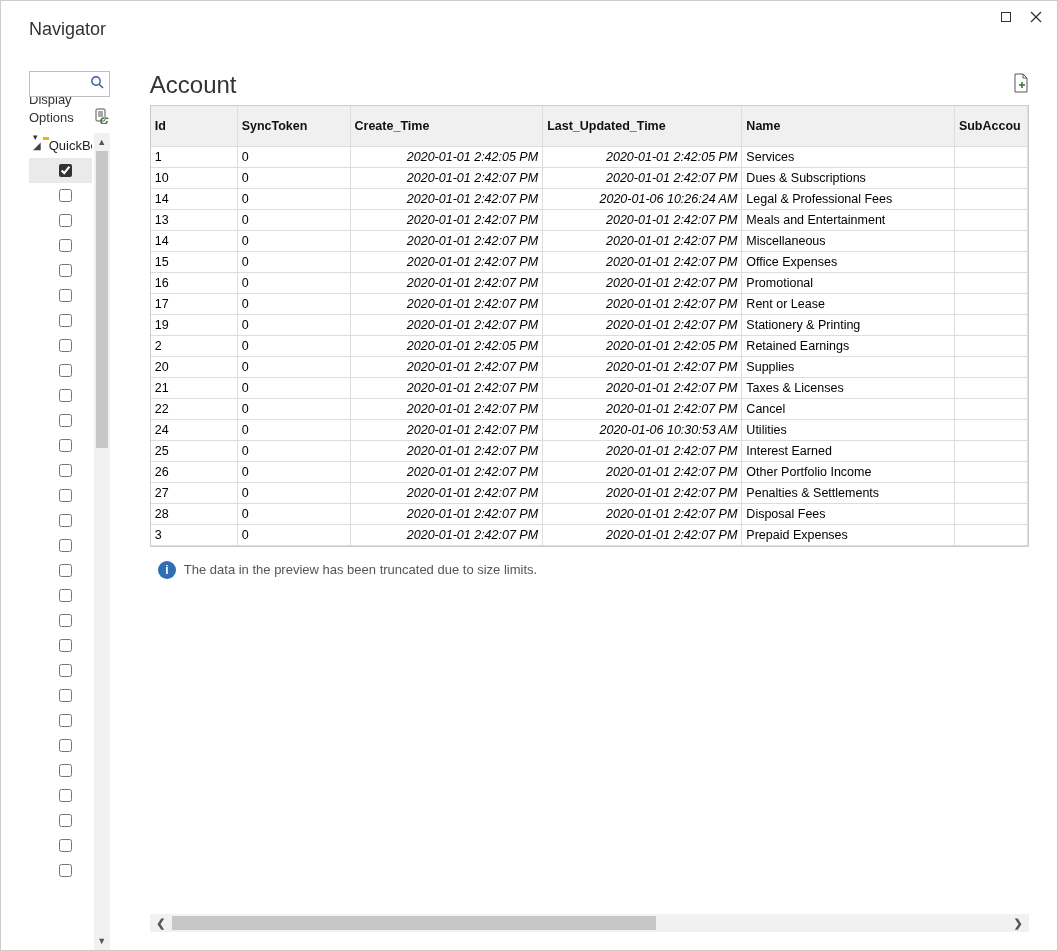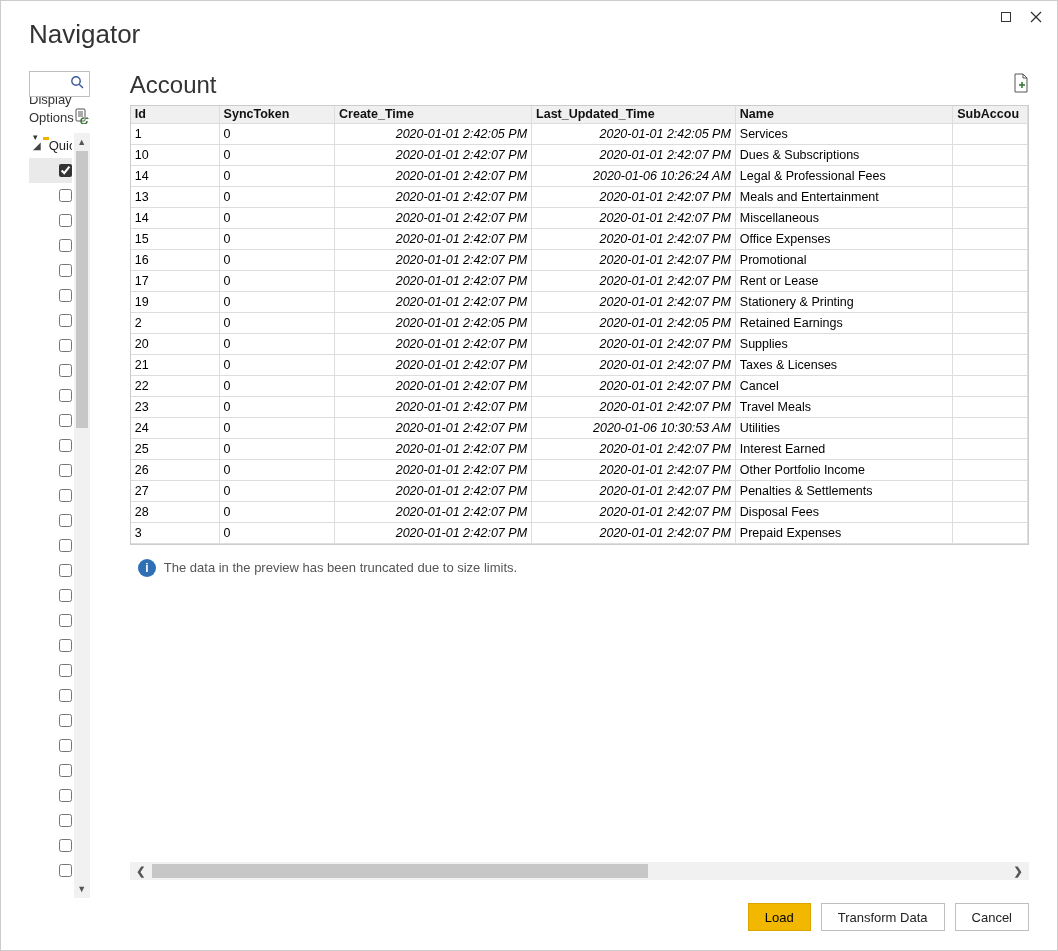--- a/index.html
+++ b/index.html
@@ -11,37 +11,37 @@
     box-shadow: 0 3px 10px rgba(0,0,0,0.25);
     background:#fff;
     display:flex; flex-direction:column;
   }
   
   .titlebar {
     height:50px; display:flex; align-items:flex-start; justify-content:space-between;
     padding: 4px 6px 0 28px;
   }
   .titlebar h1 {
-    margin:0; font-size:26px; font-weight:300; color:#333; padding-top:14px;
+    margin:0; font-size:18px; font-weight:300; color:#333; padding-top:14px;
   }
   .win-controls { display:flex; gap:0; }
   .win-btn { width:30px; height:24px; display:flex; align-items:center; justify-content:center; font-size:13px; color:#333; }
 
   
   .main { flex:1 1 auto; display:flex; overflow:hidden; padding: 20px 28px 0 28px; gap:20px; }
   .main-sep { width:1px; background:#d0d0d0; margin-top:2px; margin-bottom:18px; }
 
   
   .left { width:306px; display:flex; flex-direction:column; }
   .search-row { position:relative; margin-bottom:8px; }
   .search-row input {
     width:100%; height:26px; border:1px solid #bfbfbf; padding: 0 28px 0 6px; font-size:13px;
   }
   .search-row .mag { position:absolute; right:6px; top:4px; color:#3a589e; font-size:14px; }
-  .display-row { display:flex; align-items:center; justify-content:space-between; height:24px; margin-bottom:4px; }
+  .display-row { display:flex; align-items:center; justify-content:space-between; height:24px; margin-bottom:4px;gap:20px; }
   .display-row .label { font-size:13px; color:#333; }
   .display-row .caret { font-size:9px; color:#333; margin-left:4px; }
   .display-row .refresh { color:#3a7a3a; font-size:14px; position:relative; }
   .display-row .refresh svg { width:16px; height:16px; }
 
   .tree-wrap { position:relative; flex:1 1 auto; border-top:0; overflow:hidden; }
   .tree { position:absolute; inset:0; overflow:hidden; }
   .tree-scrollbar { position:absolute; right:0; top:0; width:16px; height:100%; background:#f1f1f1; }
   .tree-scrollbar .up, .tree-scrollbar .down { height:18px; display:flex; align-items:center; justify-content:center; font-size:9px; color:#555; }
   .tree-scrollbar .track { position:absolute; top:18px; bottom:18px; left:0; right:0; }
@@ -62,21 +62,21 @@
   .right { flex:1 1 auto; display:flex; flex-direction:column; min-width:0;}
   .right-header { display:flex; align-items:center; justify-content:space-between; height:28px; margin-bottom:6px;}
   .right-header h2 { margin:0; font-size:24px; font-weight:400; color:#333; }
   .right-header .doc-icon { color:#555; }
   .right-header .doc-icon svg { width:16px; height:20px; }
 
   .grid-wrap { flex:1 1 auto; display:flex; flex-direction:column; min-height:0; }
   .grid { border:1px solid #ccc; font-size:12.5px; }
   .grid table { border-collapse:collapse; width:100%; table-layout:fixed; }
   .grid th, .grid td { border-right:1px solid #ddd; border-bottom:1px solid #ddd; height:21px; padding:0 4px; overflow:hidden; white-space:nowrap; text-overflow:ellipsis; }
-  .grid th { background:#f0f0f0; font-weight:600; text-align:left; color:#111; height:17px;}
+  .grid th { background:#f0f0f0; font-weight:600; text-align:left; color:#111; height:40px;}
   .grid td.num { text-align:left; }
   .grid td.date { text-align:right; font-style:italic; color:#000000; }
   .grid td.name { text-align:left; }
   .grid td.sub { }
 
   .col-id    { width:65px; }
   .col-sync  { width:85px; }
   .col-ct    { width:145px; }
   .col-lut   { width:150px; }
   .col-name  { width:160px; }
@@ -388,28 +388,20 @@
                 </tr>
                 <tr>
                   <td class="num">22</td>
                   <td class="num">0</td>
                   <td class="date">2020-01-01 2:42:07 PM</td>
                   <td class="date">2020-01-01 2:42:07 PM</td>
                   <td class="name">Cancel</td>
                   <td class="sub"></td>
                 </tr>
                 <tr>
-                  <td class="num">23</td>
-                  <td class="num">0</td>
-                  <td class="date">2020-01-01 2:42:07 PM</td>
-                  <td class="date">2020-01-01 2:42:07 PM</td>
-                  <td class="name">Travel Meals</td>
-                  <td class="sub"></td>
-                </tr>
-                <tr>
                   <td class="num">24</td>
                   <td class="num">0</td>
                   <td class="date">2020-01-01 2:42:07 PM</td>
                   <td class="date">2020-01-06 10:30:53 AM</td>
                   <td class="name">Utilities</td>
                   <td class="sub"></td>
                 </tr>
                 <tr>
                   <td class="num">25</td>
                   <td class="num">0</td>
@@ -463,19 +455,14 @@
           <div class="lbtn">❮</div>
           <div class="htrack">
             <div class="hthumb"></div>
           </div>
           <div class="rbtn">❯</div>
         </div>
       </div>
     </div>
   </div>
 
-  <div class="footer">
-    <div class="btn primary">Load</div>
-    <div class="btn">Transform Data</div>
-    <div class="btn">Cancel</div>
-  </div>
 
 </div>
 
 </body></html>

